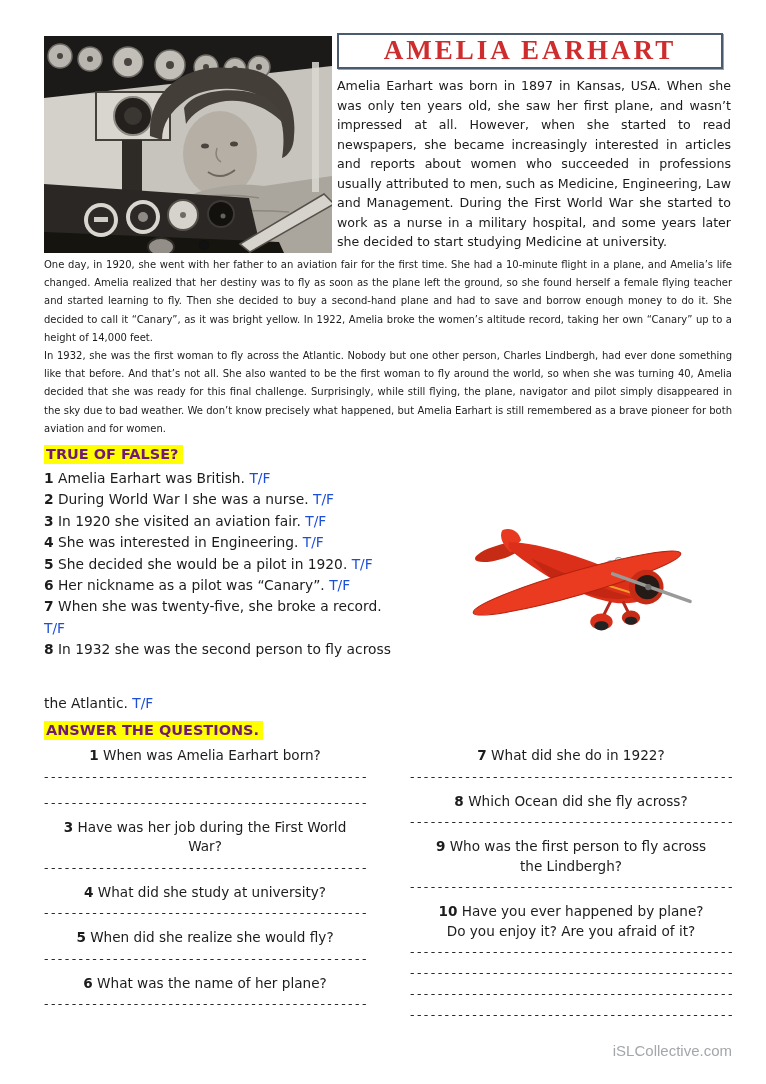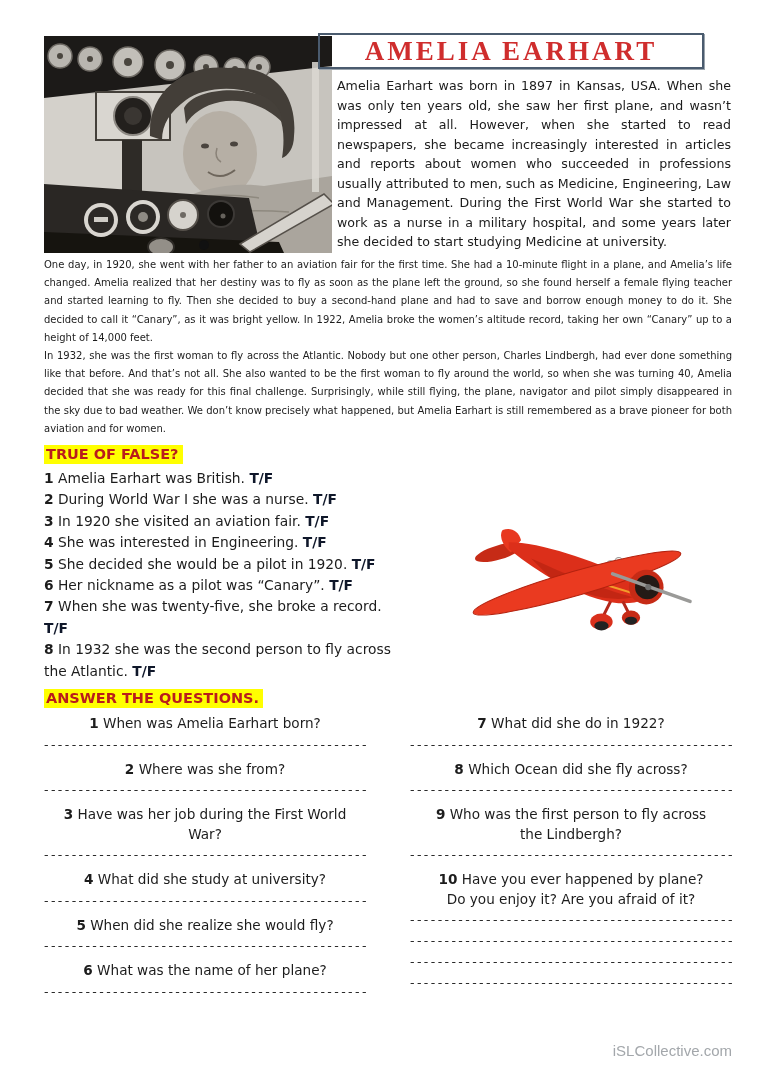--- a/index.html
+++ b/index.html
@@ -8,45 +8,45 @@
     position:relative; width:766px; height:1084px; margin:0 auto;
     background:#ffffff; overflow:hidden;
     font-family:"DejaVu Sans", sans-serif; color:#1c1c1c;
   }
   
   .photo {
     position:absolute; left:44px; top:36px; width:288px; height:217px;
     overflow:hidden; background:#c7c4be;
   }
   .title-box {
-    position:absolute; left:318px; top:33px; width:386px; height:36px;
-    border:2px solid #4a5b6e; display:flex; align-items:center; justify-content:center;
+    position:absolute; left:337px; top:33px; width:386px; height:36px;
+    border:2px solid #4a5b6e; display:flex; justify-content:center;
     box-shadow:1px 1px 0 #9aa4ad;
   }
   .title-box h1 {
     font-family:"Liberation Serif", serif; font-weight:bold;
     font-size:27px; letter-spacing:3px; color:#cf2d2d; white-space:nowrap;
   }
   .para1 {
     position:absolute; left:337px; top:76px; width:394px;
     font-size:12.6px; line-height:19.5px; text-align:justify;
   }
   
   .body-flow { position:absolute; left:44px; top:256px; width:688px; }
   .para { font-size:10px; line-height:18.2px; text-align:justify; }
   .section-heading {
-    display:inline-block; background:#ffff00; color:#b91c1c;
+    display:inline-block; background:#ffff00; color:#701a75;
     font-weight:bold; font-size:14.5px; padding:1px 4px 2px 2px; margin-top:7px;
   }
   .tf-list { width:402px; margin-top:4px; }
   .tf-item { font-size:13.8px; line-height:21.4px; }
   .q-num { font-weight:bold; }
-  .tf { color:#0f172a; font-weight:bold; }
+  .tf { color:#1d4ed8; font-weight:normal; }
   .tf-newline { display:block; }
-  .tf-contline { display:block; }
+  .tf-contline { display:block;margin-top:32px; }
   .tf-section { position:relative; }
   .plane {
     position:absolute; left:414px; top:86px; width:238px; height:112px;
   }
   
   .answers { margin-top:0; }
   .q-columns { display:flex; gap:44px; margin-top:6px; }
   .q-col { width:322px; }
   .q-block { margin-bottom:5px; }
   .q-text { font-size:13.6px; line-height:19.5px;text-align:center; }
@@ -175,21 +175,20 @@
     <div class="answers">
       <span class="section-heading">ANSWER THE QUESTIONS.</span>
       <div class="q-columns">
 
         <div class="q-col">
           <div class="q-block">
             <div class="q-text"><b class="q-num">1</b> <span>When was Amelia Earhart born?</span></div>
             <div class="dash-line">------------------------------------------------</div>
           </div>
           <div class="q-block">
-            <div class="q-text"><b class="q-num">2</b> <span>Where was she from?</span></div>
             <div class="dash-line">------------------------------------------------</div>
           </div>
           <div class="q-block">
             <div class="q-text"><b class="q-num">3</b> <span>Have was her job during the First World</span><span class="q-line2">War?</span></div>
             <div class="dash-line">------------------------------------------------</div>
           </div>
           <div class="q-block">
             <div class="q-text"><b class="q-num">4</b> <span>What did she study at university?</span></div>
             <div class="dash-line">------------------------------------------------</div>
           </div>

